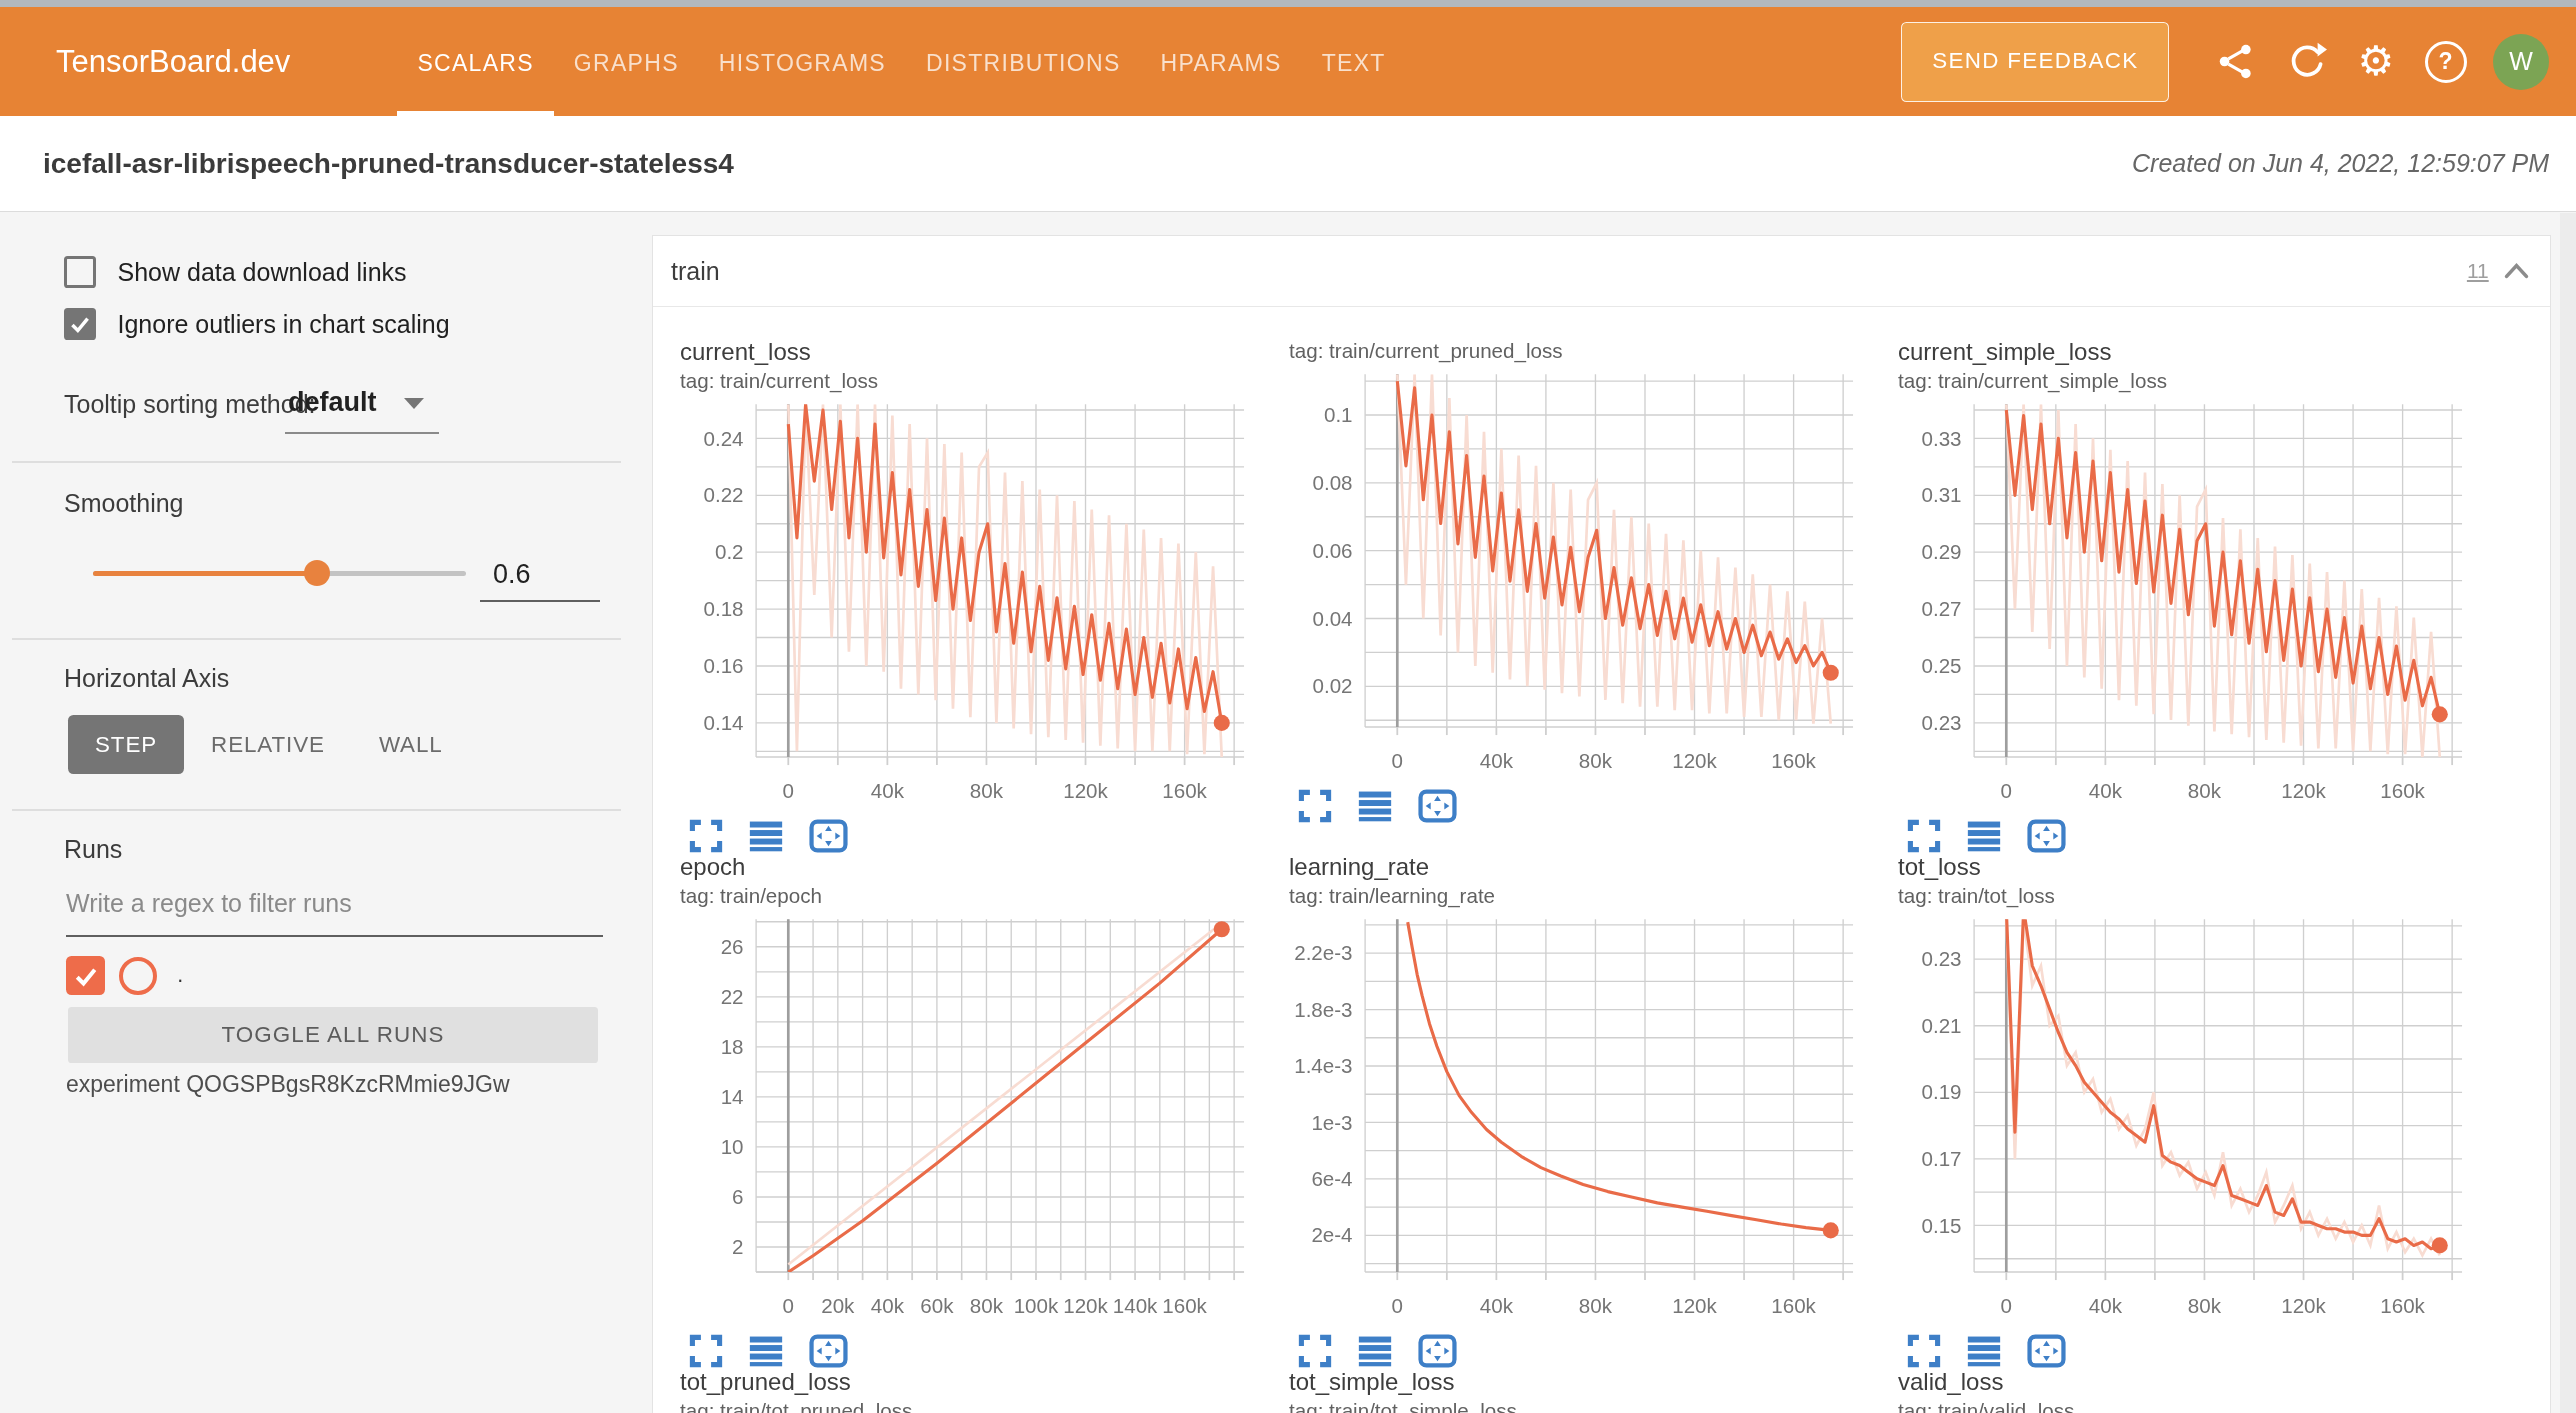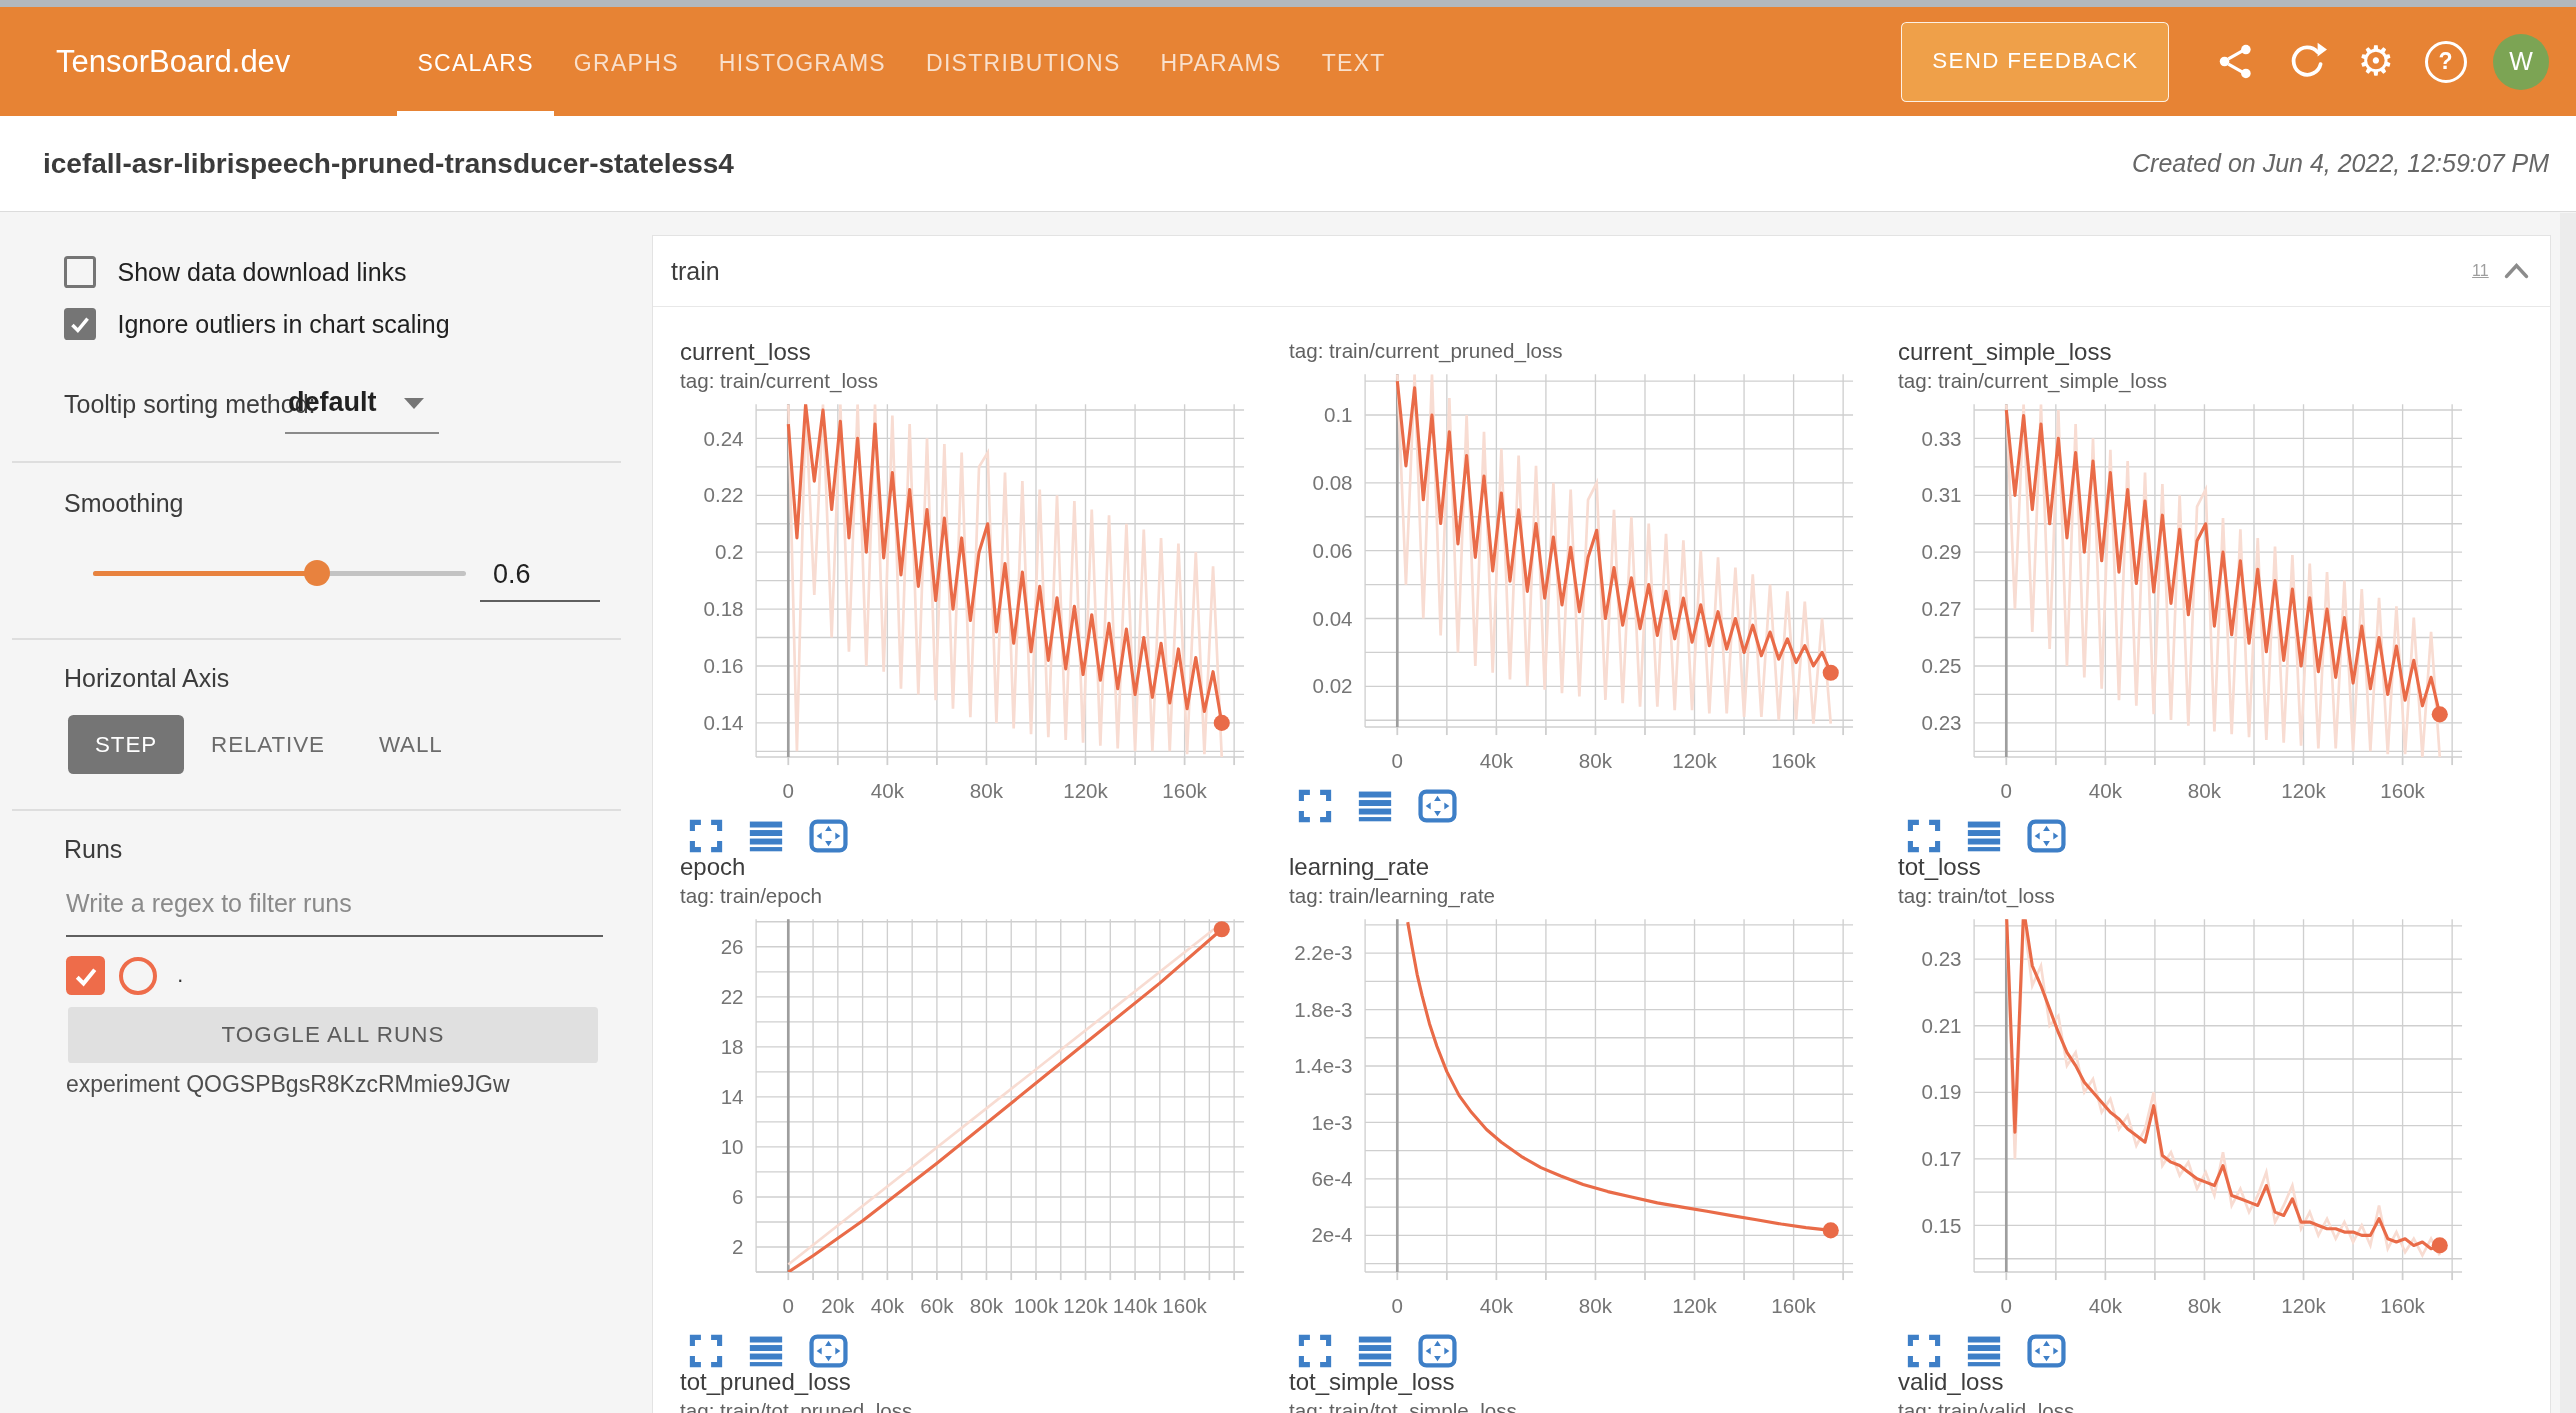--- a/index.html
+++ b/index.html
@@ -52,21 +52,21 @@
   .run-cb{width:39px;height:39px;background:#ee6c4a;border-radius:5.4px;display:flex;align-items:center;justify-content:center;}
   .run-swatch{width:30px;height:30px;border:4.5px solid #ee6c4a;border-radius:50%;background:#f5f5f5;margin-left:14.3px;box-sizing:content-box;}
   .run-name{font-size:21.5px;color:#333;margin-left:20px;}
   .toggle-btn{position:absolute;left:56px;width:530px;height:56px;background:#e0e0e0;border-radius:3.6px;font-size:22.4px;letter-spacing:1.1px;color:#5c5c5c;display:flex;align-items:center;justify-content:center;}
   .experiment{position:absolute;left:54px;font-size:23px;color:#4d4d4d;}
   
   .card{position:absolute;left:652px;top:235px;width:1899px;height:1200px;background:#fff;border:1.8px solid #e3e3e3;box-sizing:border-box;}
   .card-header{height:70px;border-bottom:1.8px solid #e8e8e8;display:flex;align-items:center;gap:36px;}
   .card-title{font-size:25px;color:#3d3d3d;margin-left:18px;}
   .card-header-right{margin-left:auto;margin-right:20px;display:flex;align-items:center;gap:14.3px;}
-  .card-count{font-size:16px;color:#9e9e9e;text-decoration:underline;}
+  .card-count{font-size:21px;color:#9e9e9e;text-decoration:underline;}
   .charts-grid{display:grid;grid-template-columns:repeat(3,609px);padding:30px 0 0 27px;}
   .chart-block{width:591px;}
   .chart-name{font-size:24px;color:#3d3d3d;line-height:30px;}
   .chart-tag{font-size:20.6px;color:#616161;line-height:23px;margin-top:1.8px;}
   .chart-svg{margin-top:5.4px;display:block;}
   .chart-icons{display:flex;gap:25px;height:32px;margin-top:1.8px;padding-left:9px;align-items:center;}
   .chart-icons svg{display:block;}
   .scrollbar{position:absolute;right:0;top:213px;width:16px;height:1200px;background:#ececec;}
 </style>
 </head>

